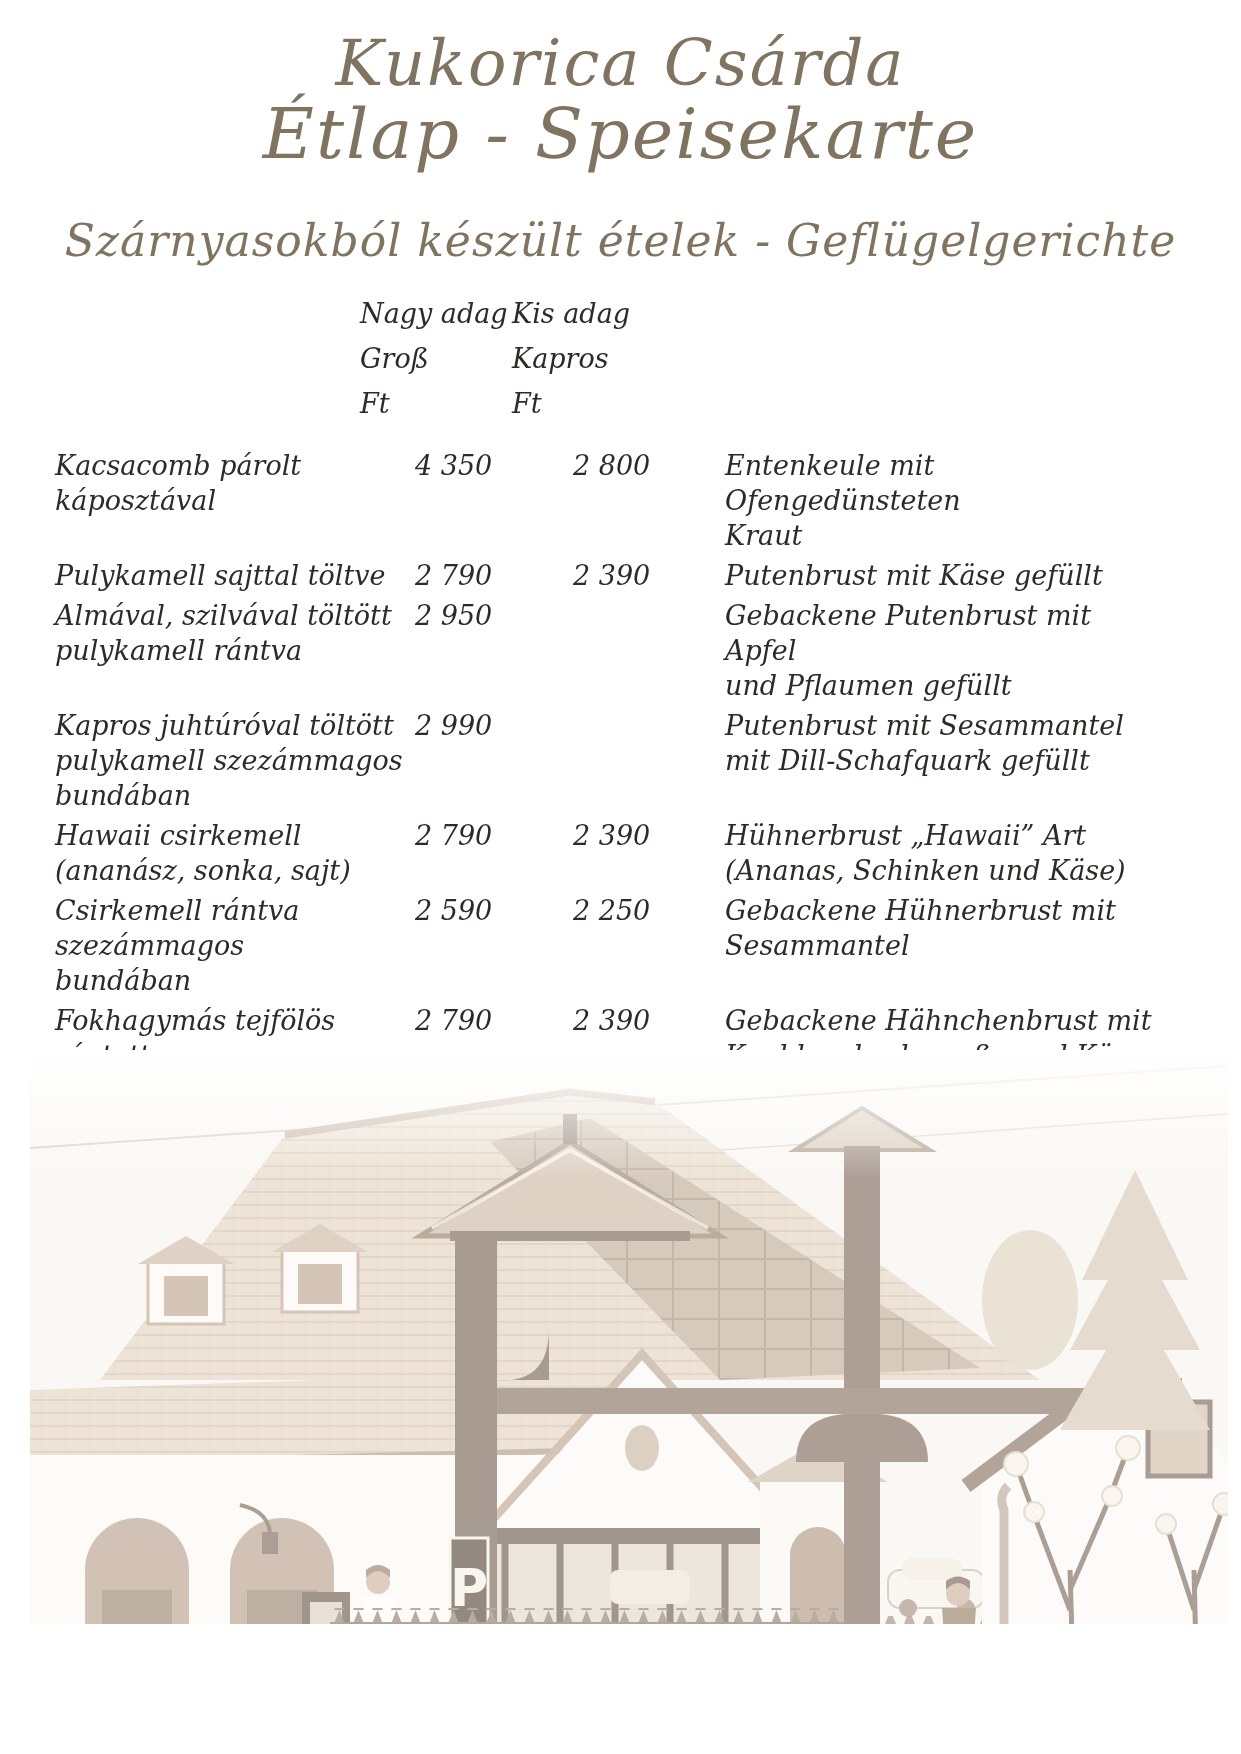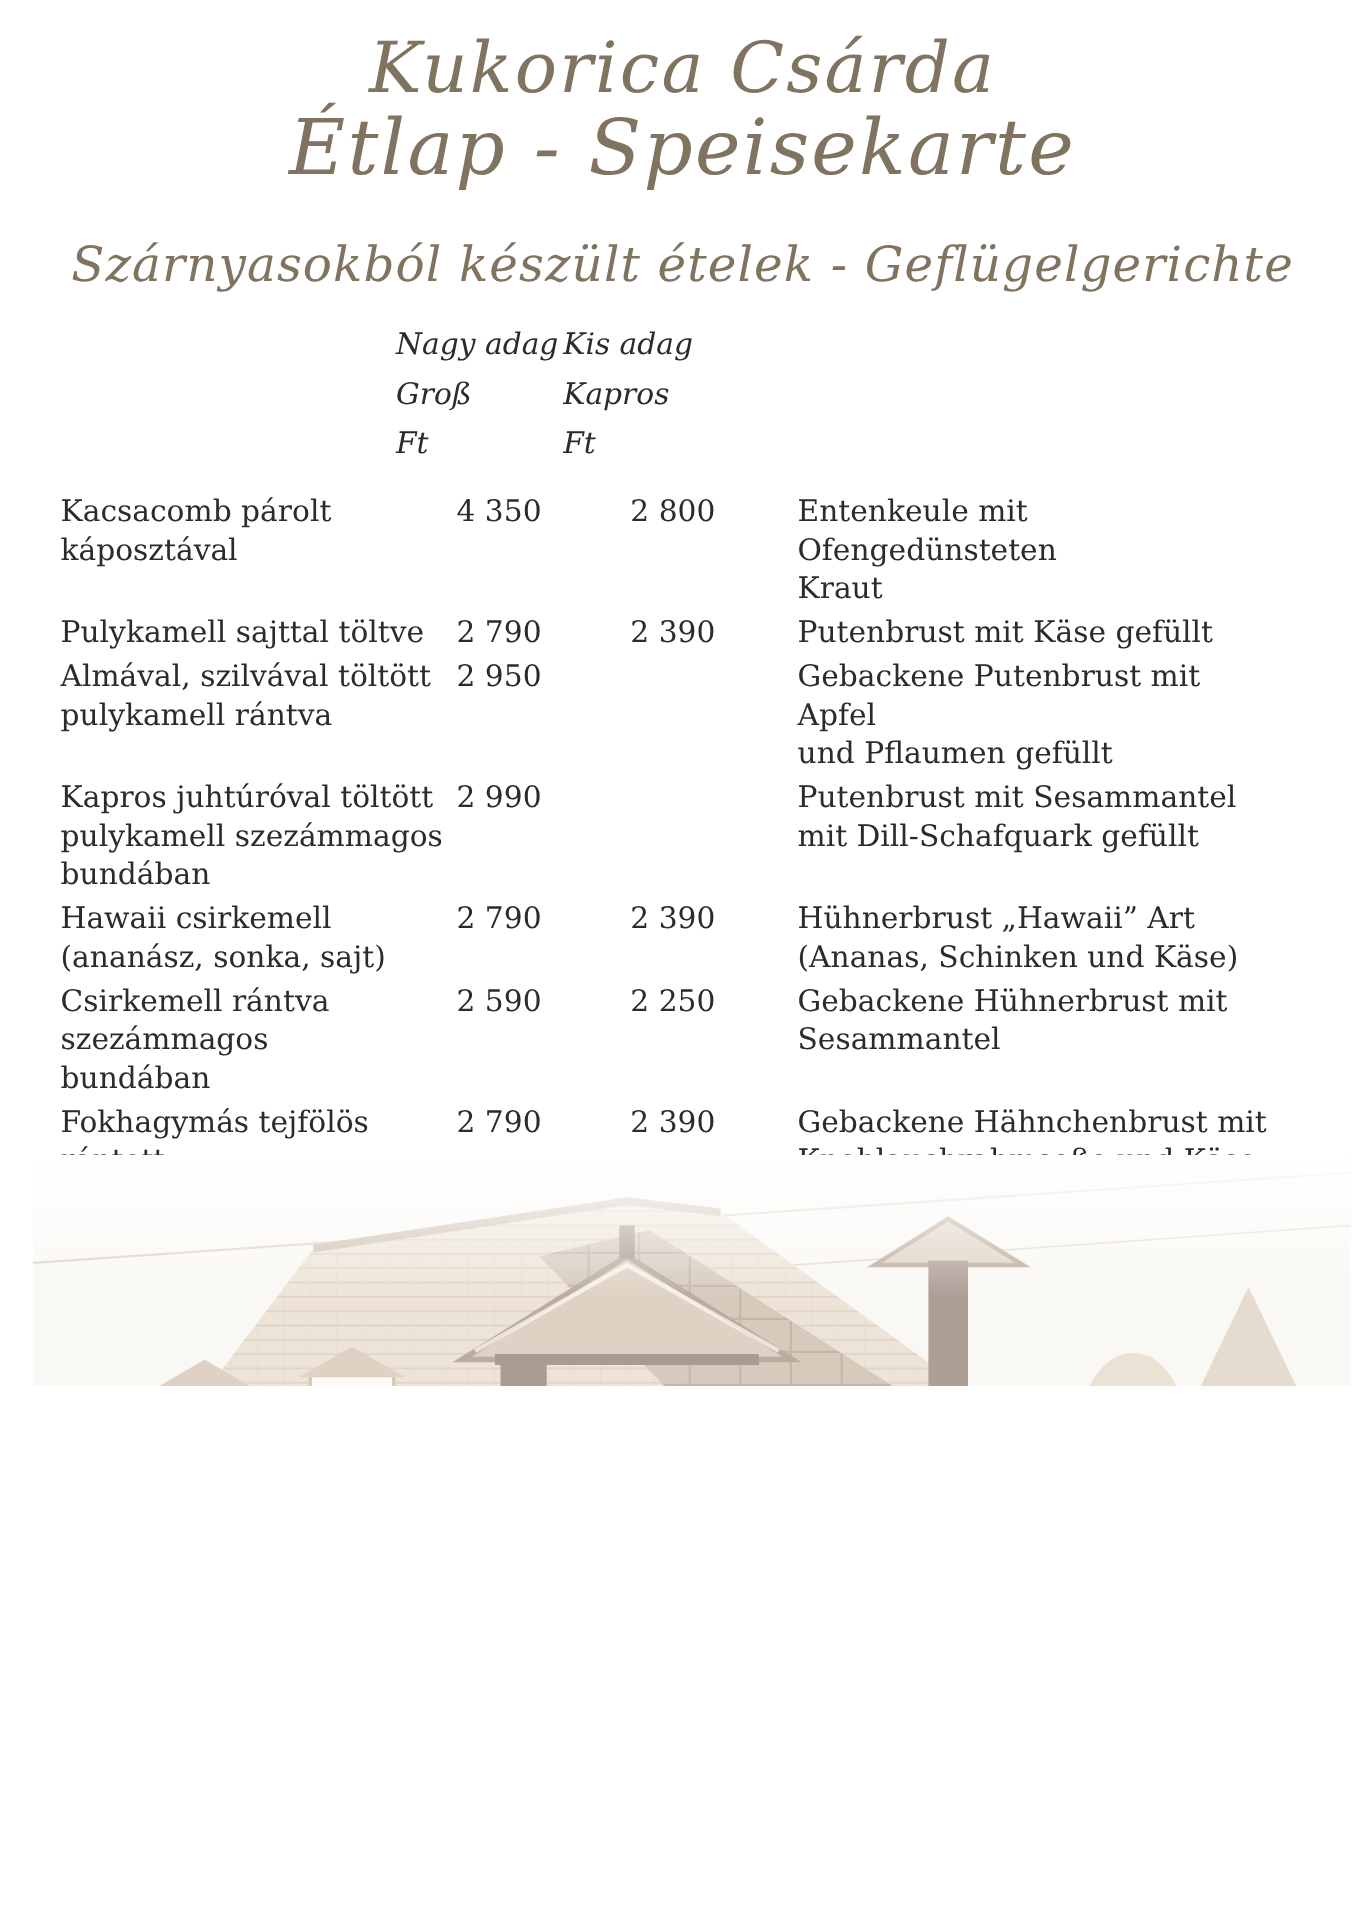--- a/index.html
+++ b/index.html
@@ -1,34 +1,34 @@
 <!DOCTYPE html>
 <html><head>
 <meta charset="utf-8">
 <style>
   html,body{margin:0;padding:0;background:#ffffff;}
   .page{
-    position:relative;width:1241px;height:1260px;background:#ffffff;
+    position:relative;width:1241px;height:1624px;background:#ffffff;
     overflow:hidden;font-family:"DejaVu Serif","Liberation Serif",serif;
   }
   
   .hdr{position:absolute;top:28px;left:0;width:100%;text-align:center;color:#80735f;}
   .hdr h1{margin:0;font-size:64px;line-height:70px;font-weight:400;font-style:italic;letter-spacing:2px;}
   .hdr h2{margin:0;font-size:70px;line-height:72px;font-weight:400;font-style:italic;letter-spacing:2px;}
   .hdr h3{margin:49px 0 0 0;font-size:44px;line-height:44px;font-weight:400;font-style:italic;letter-spacing:1px;}
   
   .col-head{position:absolute;top:291px;width:170px;text-align:left;
     font-style:italic;font-size:27px;line-height:45px;color:#2d2a27;}
   .col-head.large{left:360px;}
   .col-head.small{left:512px;}
   
   .rows{position:absolute;top:448px;left:0;right:0;}
   .row{display:grid;grid-template-columns:360px 158px 152px 440px;
     padding-left:55px;margin-bottom:5px;
-    font-size:27px;line-height:35px;color:#2d2a27;}
+    font-style:italic;font-size:27px;line-height:35px;color:#2d2a27;}
   .row .hu,.row .de{white-space:pre-line;}
   
   .photo{position:absolute;left:30px;top:1050px;width:1198px;height:687px;overflow:hidden;}
   .photo svg{display:block;}
   .photo .fade{position:absolute;left:0;top:0;width:100%;height:130px;
     background:linear-gradient(#ffffff,rgba(255,255,255,0));}
   
   .wish{position:absolute;font-style:italic;color:#1e1a16;z-index:5;}
   .wish.hu{left:42px;top:1648px;font-size:46px;letter-spacing:1px;}
   .wish.de{left:528px;top:1654px;font-size:45px;letter-spacing:2px;}

